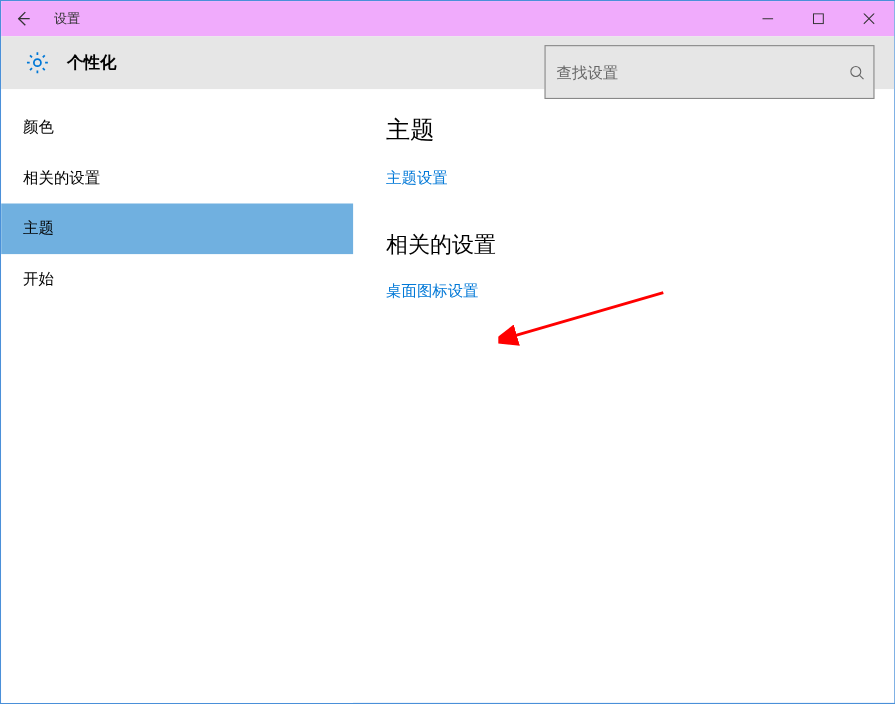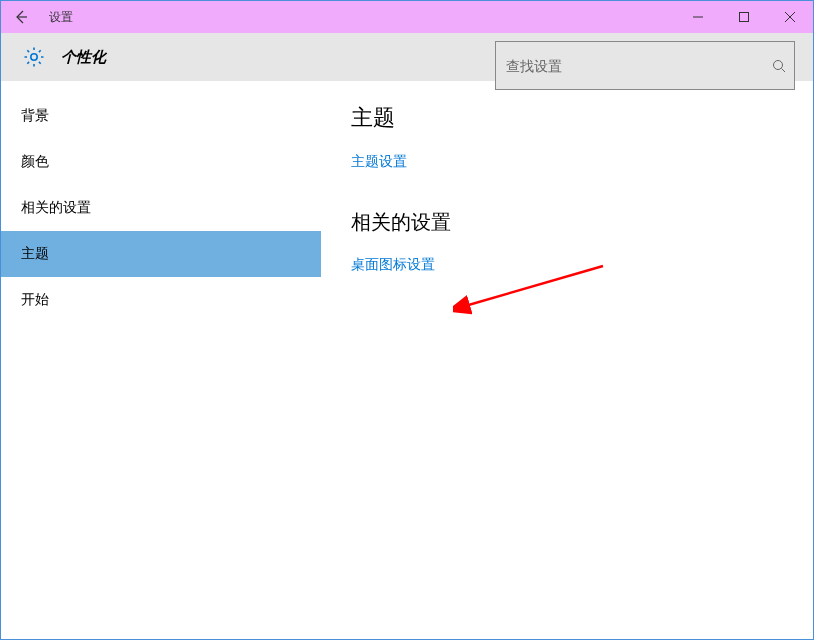--- a/index.html
+++ b/index.html
@@ -64,21 +64,20 @@
       height: 26px;
       margin-right: 14px;
       display: flex;
       align-items: center;
       justify-content: center;
     }
     .header-title {
       font-size: 15px;
       font-weight: 600;
       color: #000;
-      font-style: italic;
     }
     .search-box {
       position: absolute;
       right: 18px;
       top: 8px;
       width: 300px;
       height: 49px;
       border: 1px solid #888;
       display: flex;
       align-items: center;
@@ -202,23 +201,20 @@
         <circle cx="6" cy="6" r="4.5" stroke="#666" stroke-width="1" fill="none"></circle>
         <path d="M9.5 9.5 L13 13" stroke="#666" stroke-width="1"></path>
       </svg>
     </div>
   </div>
 </div>
 
 <div class="content">
   <div class="sidebar">
     <div class="sidebar-item">
-      <span>背景</span>
-    </div>
-    <div class="sidebar-item">
       <span>颜色</span>
     </div>
     <div class="sidebar-item">
       <span>相关的设置</span>
     </div>
     <div class="sidebar-item selected">
       <span>主题</span>
     </div>
     <div class="sidebar-item">
       <span>开始</span>

